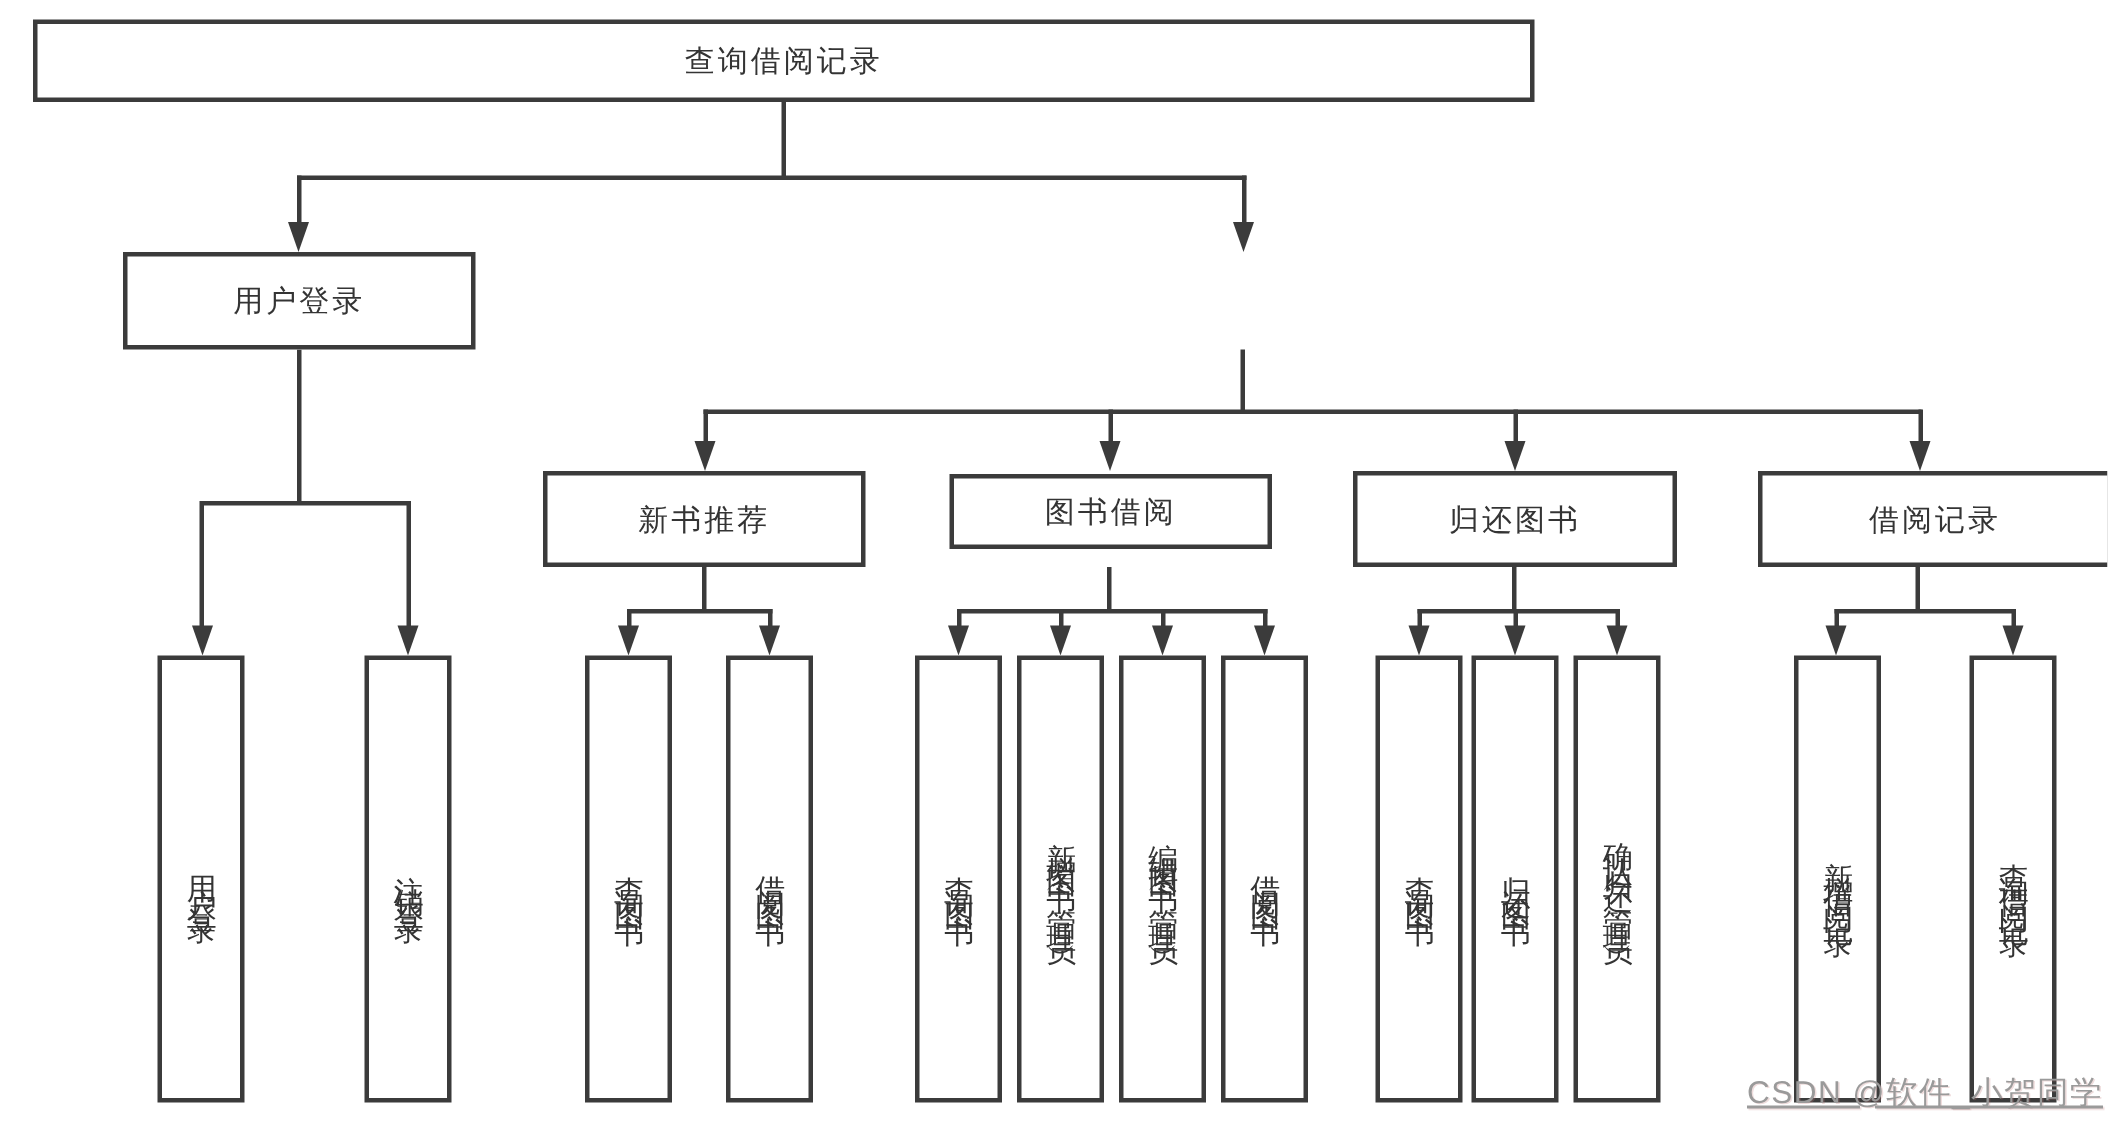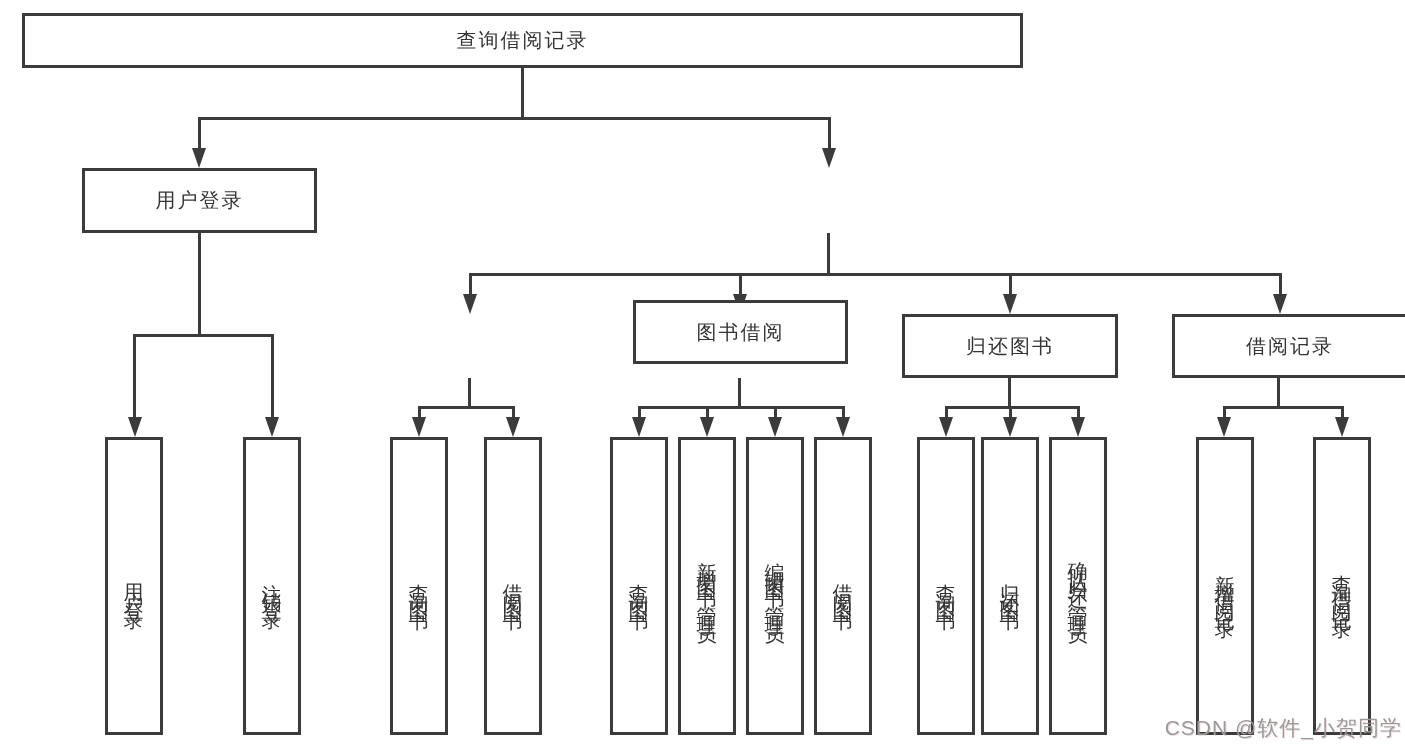--- a/index.html
+++ b/index.html
@@ -44,20 +44,21 @@
     border-top:20px solid #3b3b3b;
   }
   .watermark{
     position:absolute;
     right:3px;bottom:5px;
     font-size:21px;
     color:#9a9a9a;
     letter-spacing:1px;
     text-shadow:1px 1px 0 rgba(190,120,120,0.25);
     white-space:nowrap;
+    text-decoration:underline;
   }
 </style>
 </head>
 <body>
 
 <div id="canvas">
 
   <div class="vl" style="left:521px;top:68px;height:51px"></div>
   <div class="hl" style="left:198px;top:117px;width:633px"></div>
   <div class="vl" style="left:198px;top:117px;height:33px"></div>
@@ -118,21 +119,24 @@
   <div class="tri" style="left:1335px;top:417px"></div>
 
   <div class="hbox" style="left:22px;top:13px;width:1001px;height:55px">
     <span>查询借阅记录</span>
   </div>
 
   <div class="hbox" style="left:82px;top:168px;width:235px;height:65px">
     <span>用户登录</span>
   </div>
 
-  <div class="hbox" style="left:633px;top:300px;width:215px;height:64px">
+  <div class="hbox" style="left:362px;top:314px;width:215px;height:64px">
+    <span>新书推荐</span>
+  </div>
+  <div class="hbox" style="left:633px;top:316px;width:215px;height:50px">
     <span>图书借阅</span>
   </div>
   <div class="hbox" style="left:902px;top:314px;width:216px;height:64px">
     <span>归还图书</span>
   </div>
   <div class="hbox" style="left:1172px;top:314px;width:236px;height:64px">
     <span>借阅记录</span>
   </div>
 
   <div class="leaf" style="left:105px">

